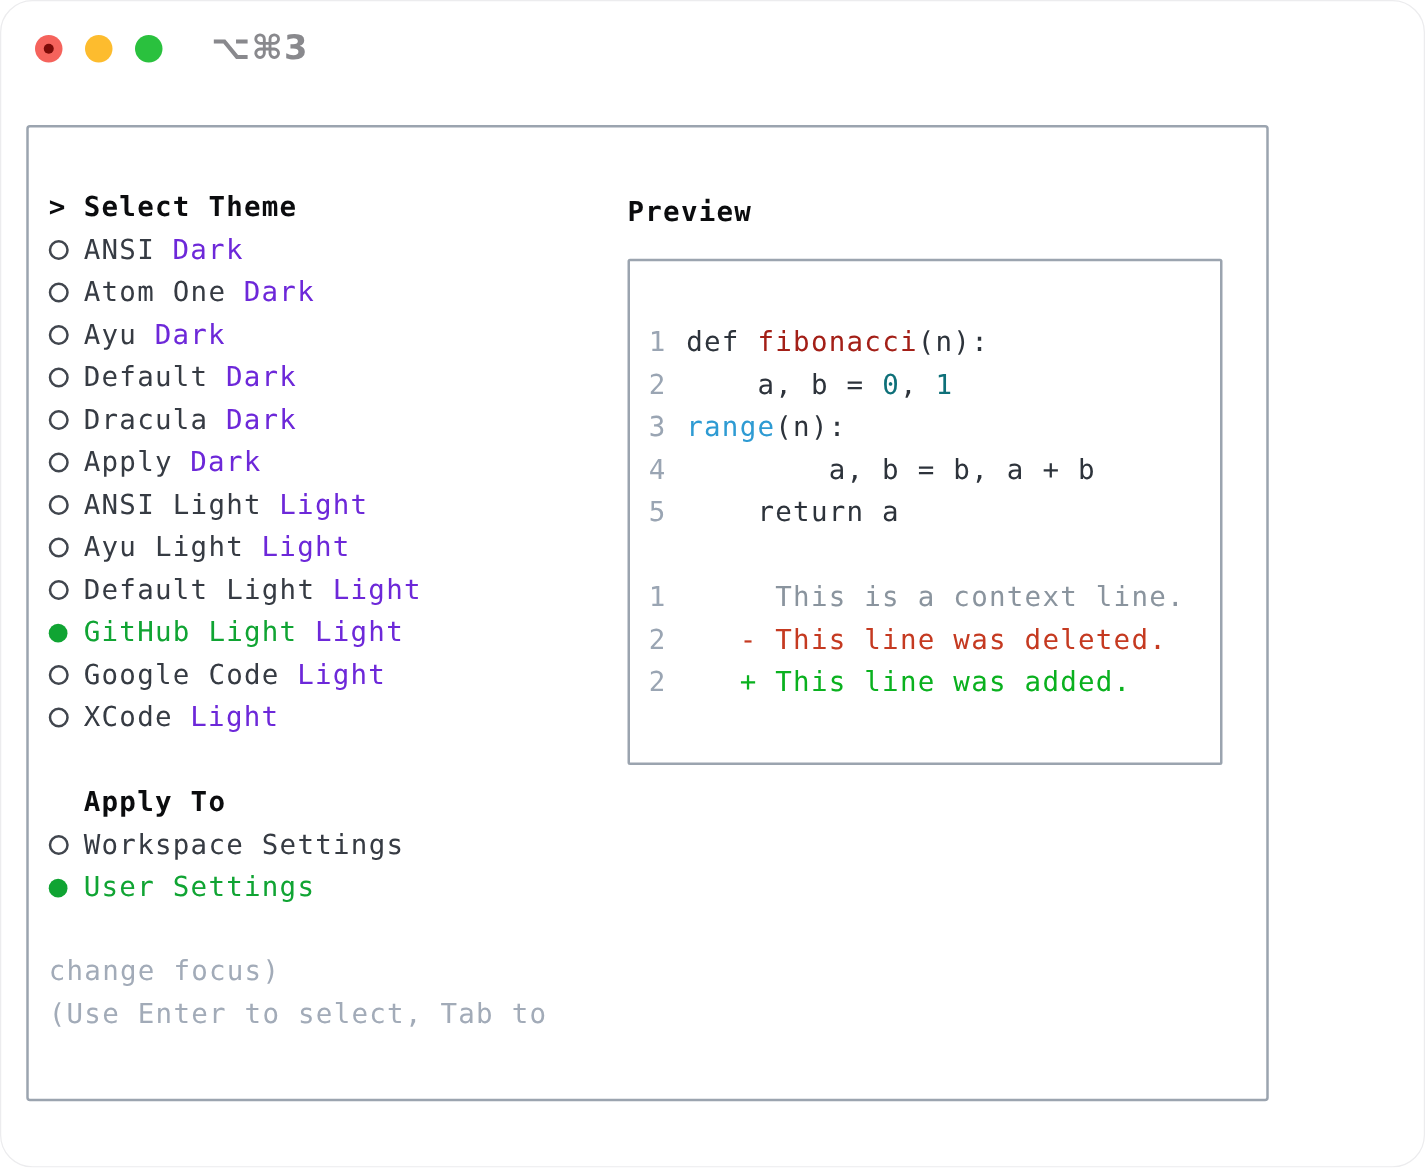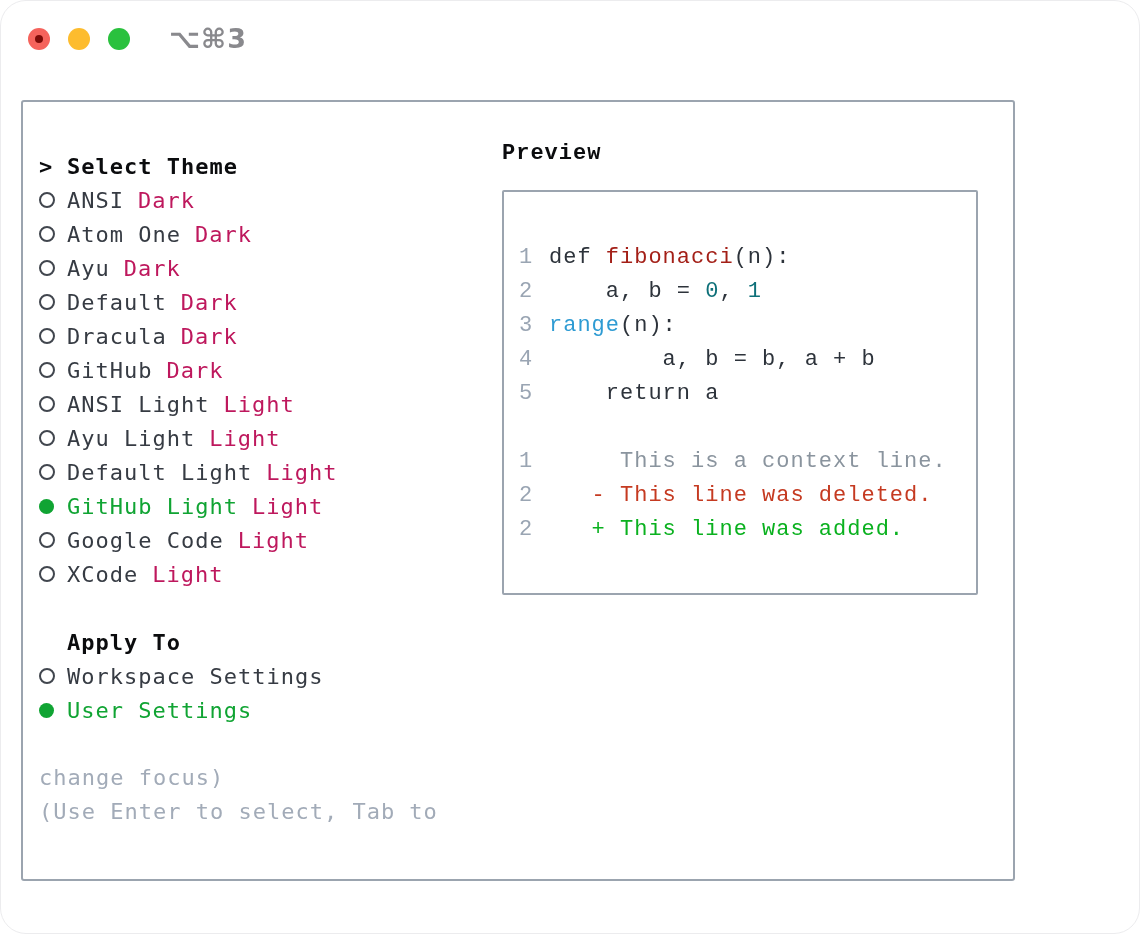--- a/index.html
+++ b/index.html
@@ -25,26 +25,26 @@
     border:2px solid #9ba4af;border-radius:3px;box-sizing:border-box;background:#ffffff;
   }
   .row{display:flex;align-items:center;height:34px;font-size:22px;letter-spacing:1px;white-space:pre;}
   .bullet-box{display:inline-flex;align-items:center;width:28px;flex:0 0 28px;}
   .circle{width:12px;height:12px;border:2px solid #41464e;border-radius:50%;box-sizing:content-box;}
   .selected .circle{width:15px;height:15px;border:none;background:#10a433;}
   .prefix{font-weight:700;color:#0b0c0e;width:28px;flex:0 0 28px;}
   .header{font-weight:700;color:#0b0c0e;}
   .name{color:#363b43;text-align:center;}
   .selected .name{color:#10a433;}
-  .variant{color:#be185d;margin-left:14px;}
+  .variant{color:#6d28d9;margin-left:14px;}
   .hint{color:#a2abb8;font-size:22px;letter-spacing:1px;line-height:34px;white-space:pre;}
   .left-col{position:absolute;left:16px;top:47px;}
   .blank-row{height:34px;}
   
-  .right-col{position:absolute;left:479px;top:34px;font-family:Liberation Mono, monospace;}
+  .right-col{position:absolute;left:479px;top:51px;}
   .preview-title{height:34px;display:flex;align-items:center;font-size:22px;letter-spacing:1px;font-weight:700;color:#0b0c0e;}
   .preview-box{
     margin-top:20px;width:476px;height:405px;border:2px solid #9ba4af;border-radius:2px;
     box-sizing:border-box;padding:48px 0 0 15px;overflow:hidden;background:#ffffff;
   }
   .code-line{display:flex;height:34px;align-items:center;font-size:22px;letter-spacing:1px;white-space:pre;}
   .gutter{color:#9aa5b3;width:16px;flex:0 0 16px;margin-right:14px;text-align:left;}
   .tok{white-space:pre;}
   .code{color:#2d333b;}
   .func{color:#a31f17;text-align:center;}
@@ -85,21 +85,21 @@
       <div class="row">
         <span class="bullet-box"><span class="circle"></span></span><span class="name">Ayu</span><span class="variant">Dark</span>
       </div>
       <div class="row">
         <span class="bullet-box"><span class="circle"></span></span><span class="name">Default</span><span class="variant">Dark</span>
       </div>
       <div class="row">
         <span class="bullet-box"><span class="circle"></span></span><span class="name">Dracula</span><span class="variant">Dark</span>
       </div>
       <div class="row">
-        <span class="bullet-box"><span class="circle"></span></span><span class="name">GitHub</span><span class="variant">Dark</span>
+        <span class="bullet-box"><span class="circle"></span></span><span class="name">Apply</span><span class="variant">Dark</span>
       </div>
       <div class="row">
         <span class="bullet-box"><span class="circle"></span></span><span class="name">ANSI Light</span><span class="variant">Light</span>
       </div>
       <div class="row">
         <span class="bullet-box"><span class="circle"></span></span><span class="name">Ayu Light</span><span class="variant">Light</span>
       </div>
       <div class="row">
         <span class="bullet-box"><span class="circle"></span></span><span class="name">Default Light</span><span class="variant">Light</span>
       </div>

